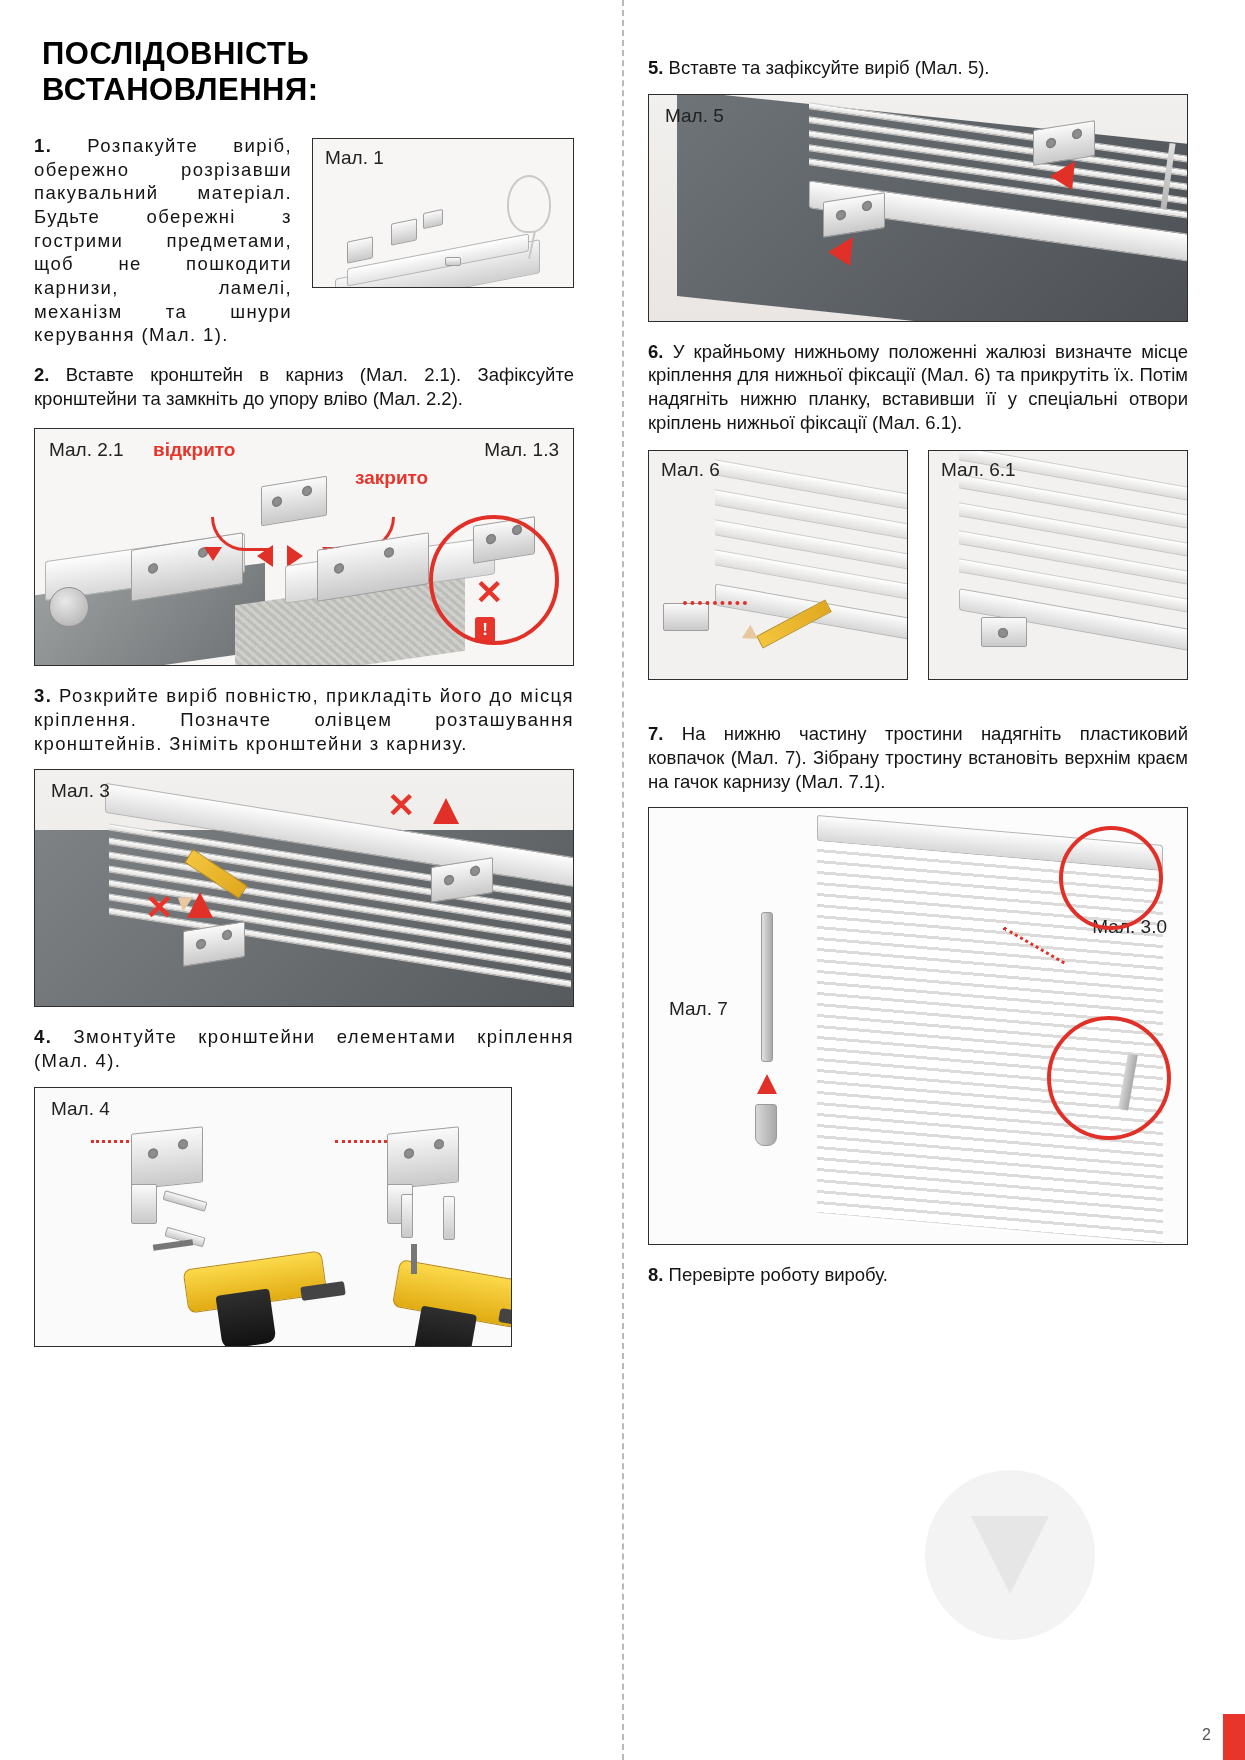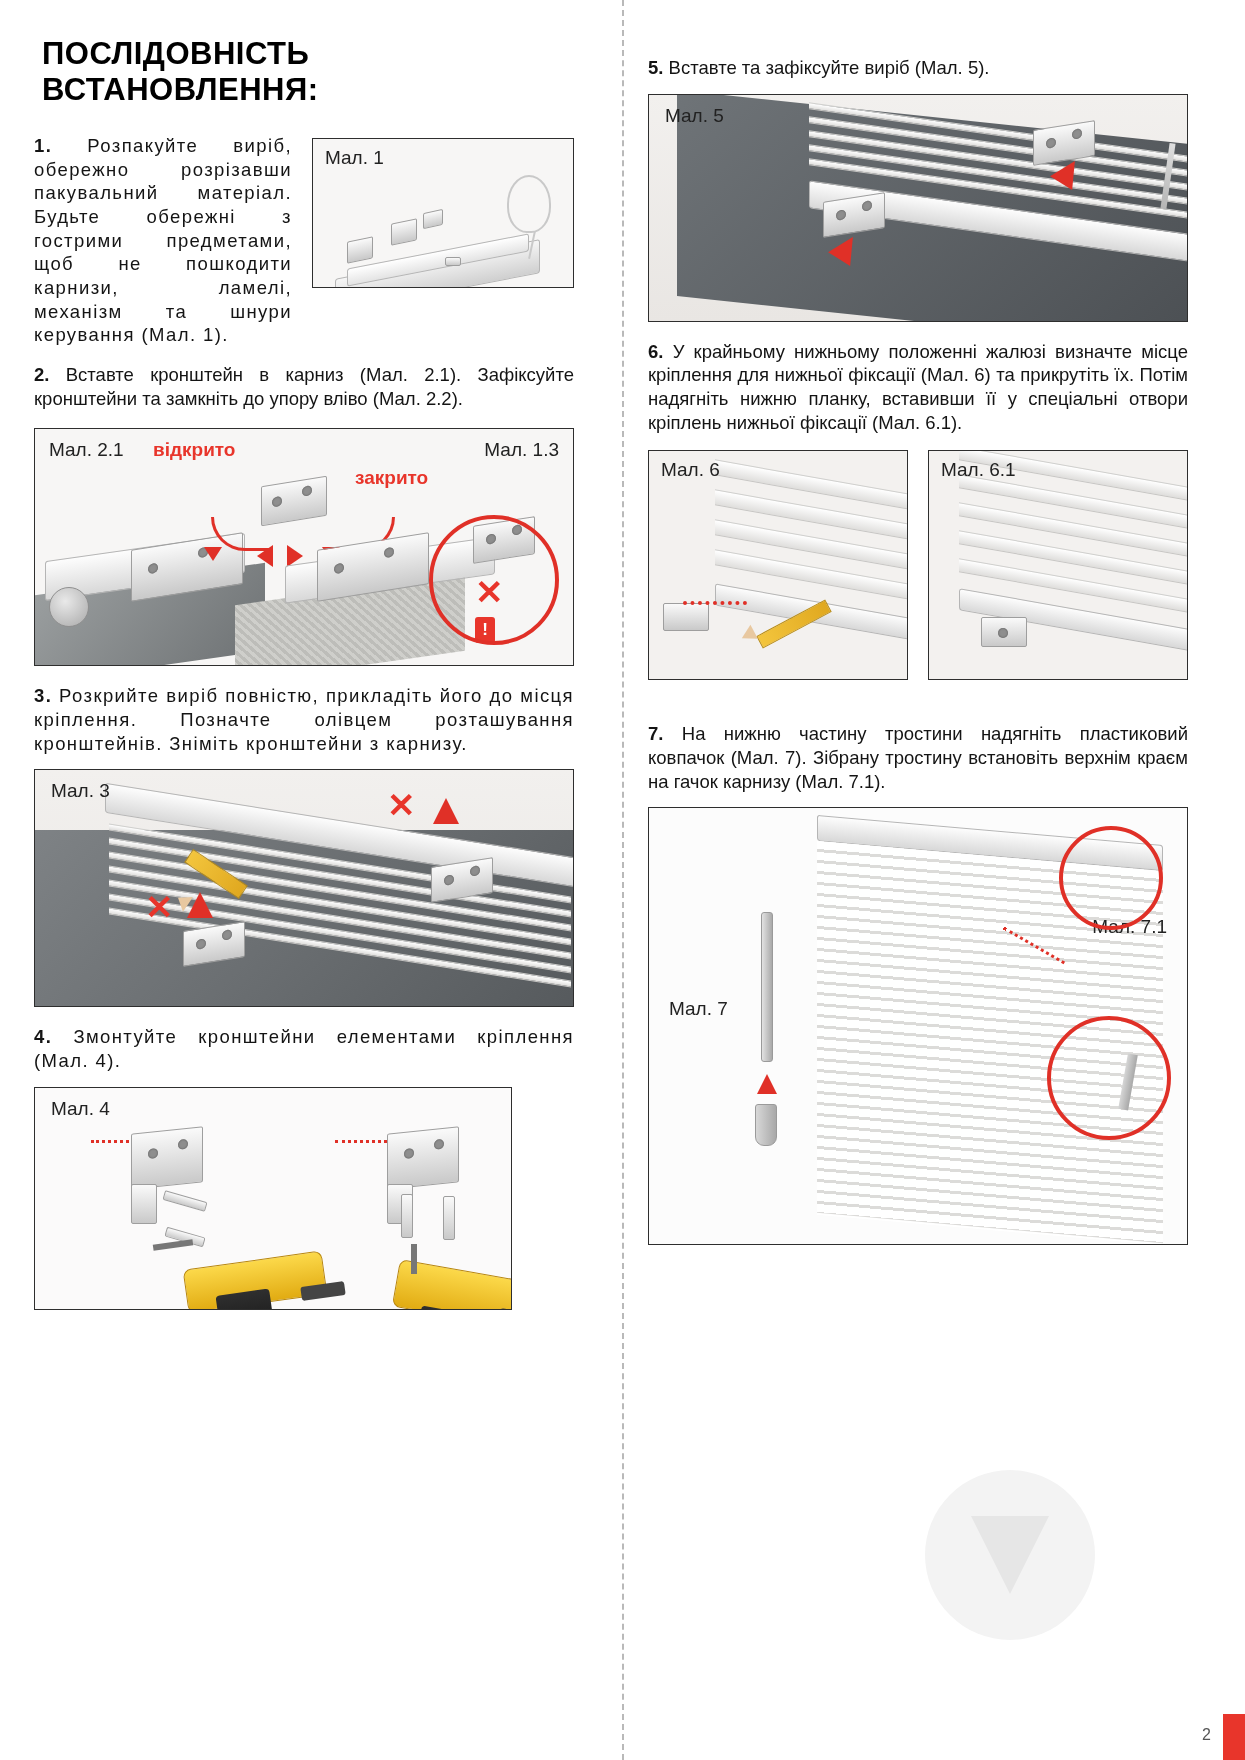--- a/index.html
+++ b/index.html
@@ -298,21 +298,21 @@
       <div class="arrow-red" style="left:152px; top:122px; border-width:0 13px 26px 13px; border-color:transparent transparent #e03027 transparent;"></div>
       <div class="pencil-body" style="left:148px; top:96px; width:66px; height:16px; transform:rotate(34deg);"></div>
       <div style="position:absolute; left:142px; top:122px; width:0;height:0;border-style:solid;border-width:9px 12px 9px 0;border-color:transparent #e8c8a0 transparent transparent; transform:rotate(34deg);"></div>
     </div>
 
     <p class="step spaced">
       <span class="num">4.</span>
       <span>Змонтуйте кронштейни елементами кріплення (Мал. 4).</span>
     </p>
 
-    <div class="fig" style="width:478px; height:223px; margin-top:12px;">
+    <div class="fig" style="width:478px; height:260px; margin-top:12px;">
       <div class="wallwin" style="background:#fbfafa;"></div>
       <div class="fig-label" style="left:16px; top:10px;">Мал. 4</div>
 
       <div class="dotline" style="left:56px; top:52px; width:80px;"></div>
       <div class="dotline" style="left:300px; top:52px; width:70px;"></div>
 
       <div class="bracket" style="left:96px; top:42px; width:72px; height:56px; transform:skewY(-6deg);">
         <span class="hole" style="left:16px; top:16px;"></span>
         <span class="hole" style="left:46px; top:10px;"></span>
       </div>
@@ -418,33 +418,37 @@
     </div>
 
     <p class="step" style="margin-top:24px;">
       <span class="num">7.</span>
       <span>На нижню частину тростини надягніть пластиковий ковпачок (Мал. 7). Зібрану тростину встановіть верхнім краєм на гачок карнизу (Мал. 7.1).</span>
     </p>
 
     <div class="fig" style="width:540px; height:438px; margin-top:14px;">
       <div class="wallwin" style="background:#fcfcfc;"></div>
       <div class="fig-label" style="left:20px; top:190px;">Мал. 7</div>
-      <div class="fig-label" style="right:20px; top:108px;">Мал. 7.1</div>
+      <div class="fig-label" style="right:20px; top:108px;">Мал. 3.0</div>
 
       <div style="position:absolute; left:112px; top:104px; width:12px; height:150px; background:linear-gradient(90deg,#e2e2e2,#a9a9a9); border:1px solid #9a9a9a; border-radius:3px;"></div>
       <div class="arrow-red" style="left:108px; top:266px; border-width:0 10px 20px 10px; border-color:transparent transparent #e03027 transparent;"></div>
       <div style="position:absolute; left:106px; top:296px; width:22px; height:42px; background:linear-gradient(90deg,#d8d8d8,#a8a8a8); border:1px solid #9a9a9a; border-radius:3px 3px 9px 9px;"></div>
 
       <div style="position:absolute; left:168px; top:22px; width:346px; height:400px; transform:skewY(5deg); background:#fff;">
         <div class="headrail" style="left:0; top:0; width:346px; height:26px;"></div>
       </div>
       <div style="position:absolute; left:168px; top:48px; width:346px; height:372px; transform:skewY(5deg); background:repeating-linear-gradient(180deg,#ffffff 0px,#ffffff 8px,#dcdbd9 8px,#dcdbd9 11px);"></div>
       <div class="circle-red" style="right:24px; top:18px; width:104px; height:104px;"></div>
       <div class="circle-red" style="right:16px; top:208px; width:124px; height:124px;"></div>
       <div style="position:absolute; right:118px; top:136px; width:70px; border-top:3px dotted #e03027; transform:rotate(30deg);"></div>
       <div style="position:absolute; right:54px; top:246px; width:10px; height:56px; background:linear-gradient(90deg,#d6d6d6,#a8a8a8); transform:rotate(10deg);"></div>
     </div>
 
+    <p class="step" style="margin-top:18px;">
+      <span class="num">8.</span>
+      <span>Перевірте роботу виробу.</span>
+    </p>
   </div>
 
   <div class="pagenum">2</div>
   <div class="corner-red"></div>
 </div>
 
 </body></html>

